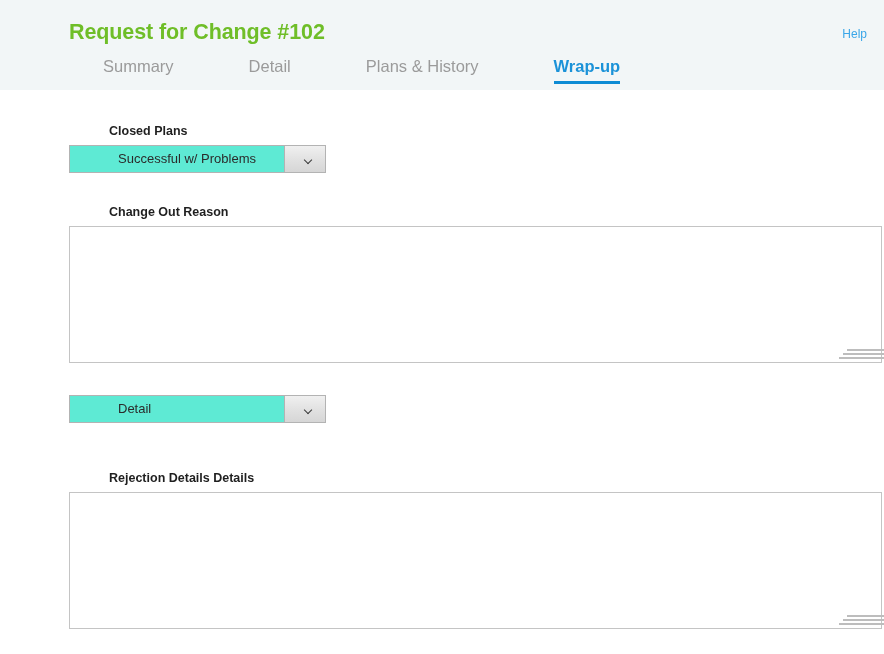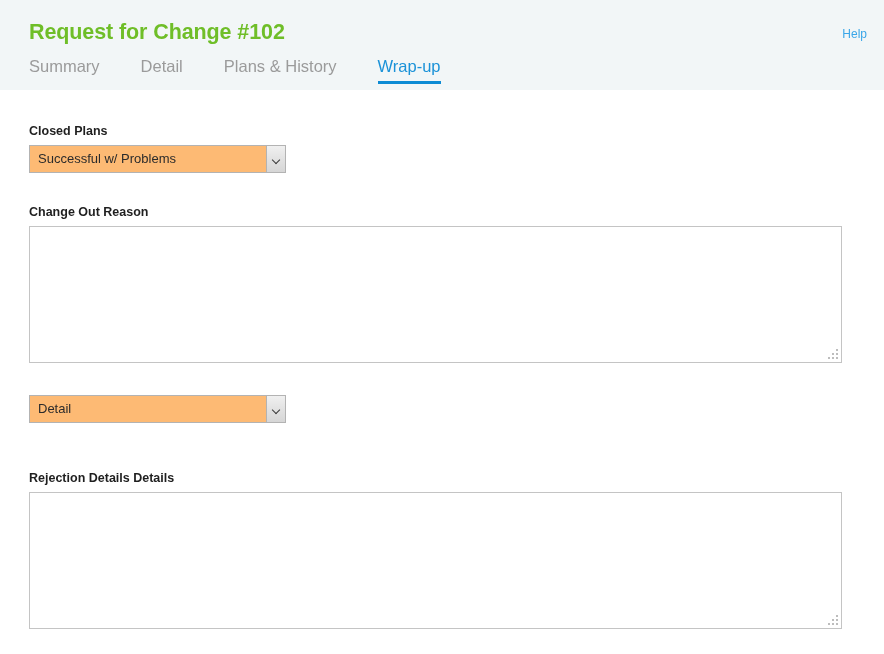--- a/index.html
+++ b/index.html
@@ -1,16 +1,16 @@
 <!DOCTYPE html>
 <html><head>
 <meta charset="utf-8">
 <title>Request for Change #102 — Wrap-up</title>
 <style>
-  * { box-sizing: border-box; }
+  * { box-sizing: border-box; padding-left: 40px; }
   html, body {
     margin: 0;
     padding: 0;
   }
   body {
     width: 884px;
     height: 654px;
     background: #ffffff;
     font-family: "Liberation Sans", sans-serif;
     overflow: hidden;
@@ -58,25 +58,26 @@
   }
   .tab {
     position: relative;
     font-size: 16.5px;
     color: #9b9b9b;
     cursor: pointer;
     white-space: nowrap;
     padding: 0 0 11px 0;
     margin-right: 41px;
     line-height: 19px;
+    margin-left: 34px;
   }
   .tab:last-child { margin-right: 0; }
   .tab.active {
     color: #1b92d8;
-    font-weight: normal;
+    font-weight: bold;
   }
   .tab.active::after {
     content: "";
     position: absolute;
     left: 0;
     right: 0;
     bottom: 3px;
     height: 3px;
     background: #0d8bd4;
   }
@@ -97,21 +98,21 @@
     white-space: nowrap;
     margin-bottom: 7px;
   }
 
   
   .select-wrap {
     position: relative;
     width: 257px;
     height: 28px;
     border: 1px solid #b3b3b3;
-    background: #fdba74;
+    background: #5eead4;
     display: flex;
     align-items: center;
     cursor: pointer;
   }
   .select-value {
     flex: 1;
     padding-left: 8px;
     font-size: 13px;
     color: #2b2b2b;
     white-space: nowrap;

